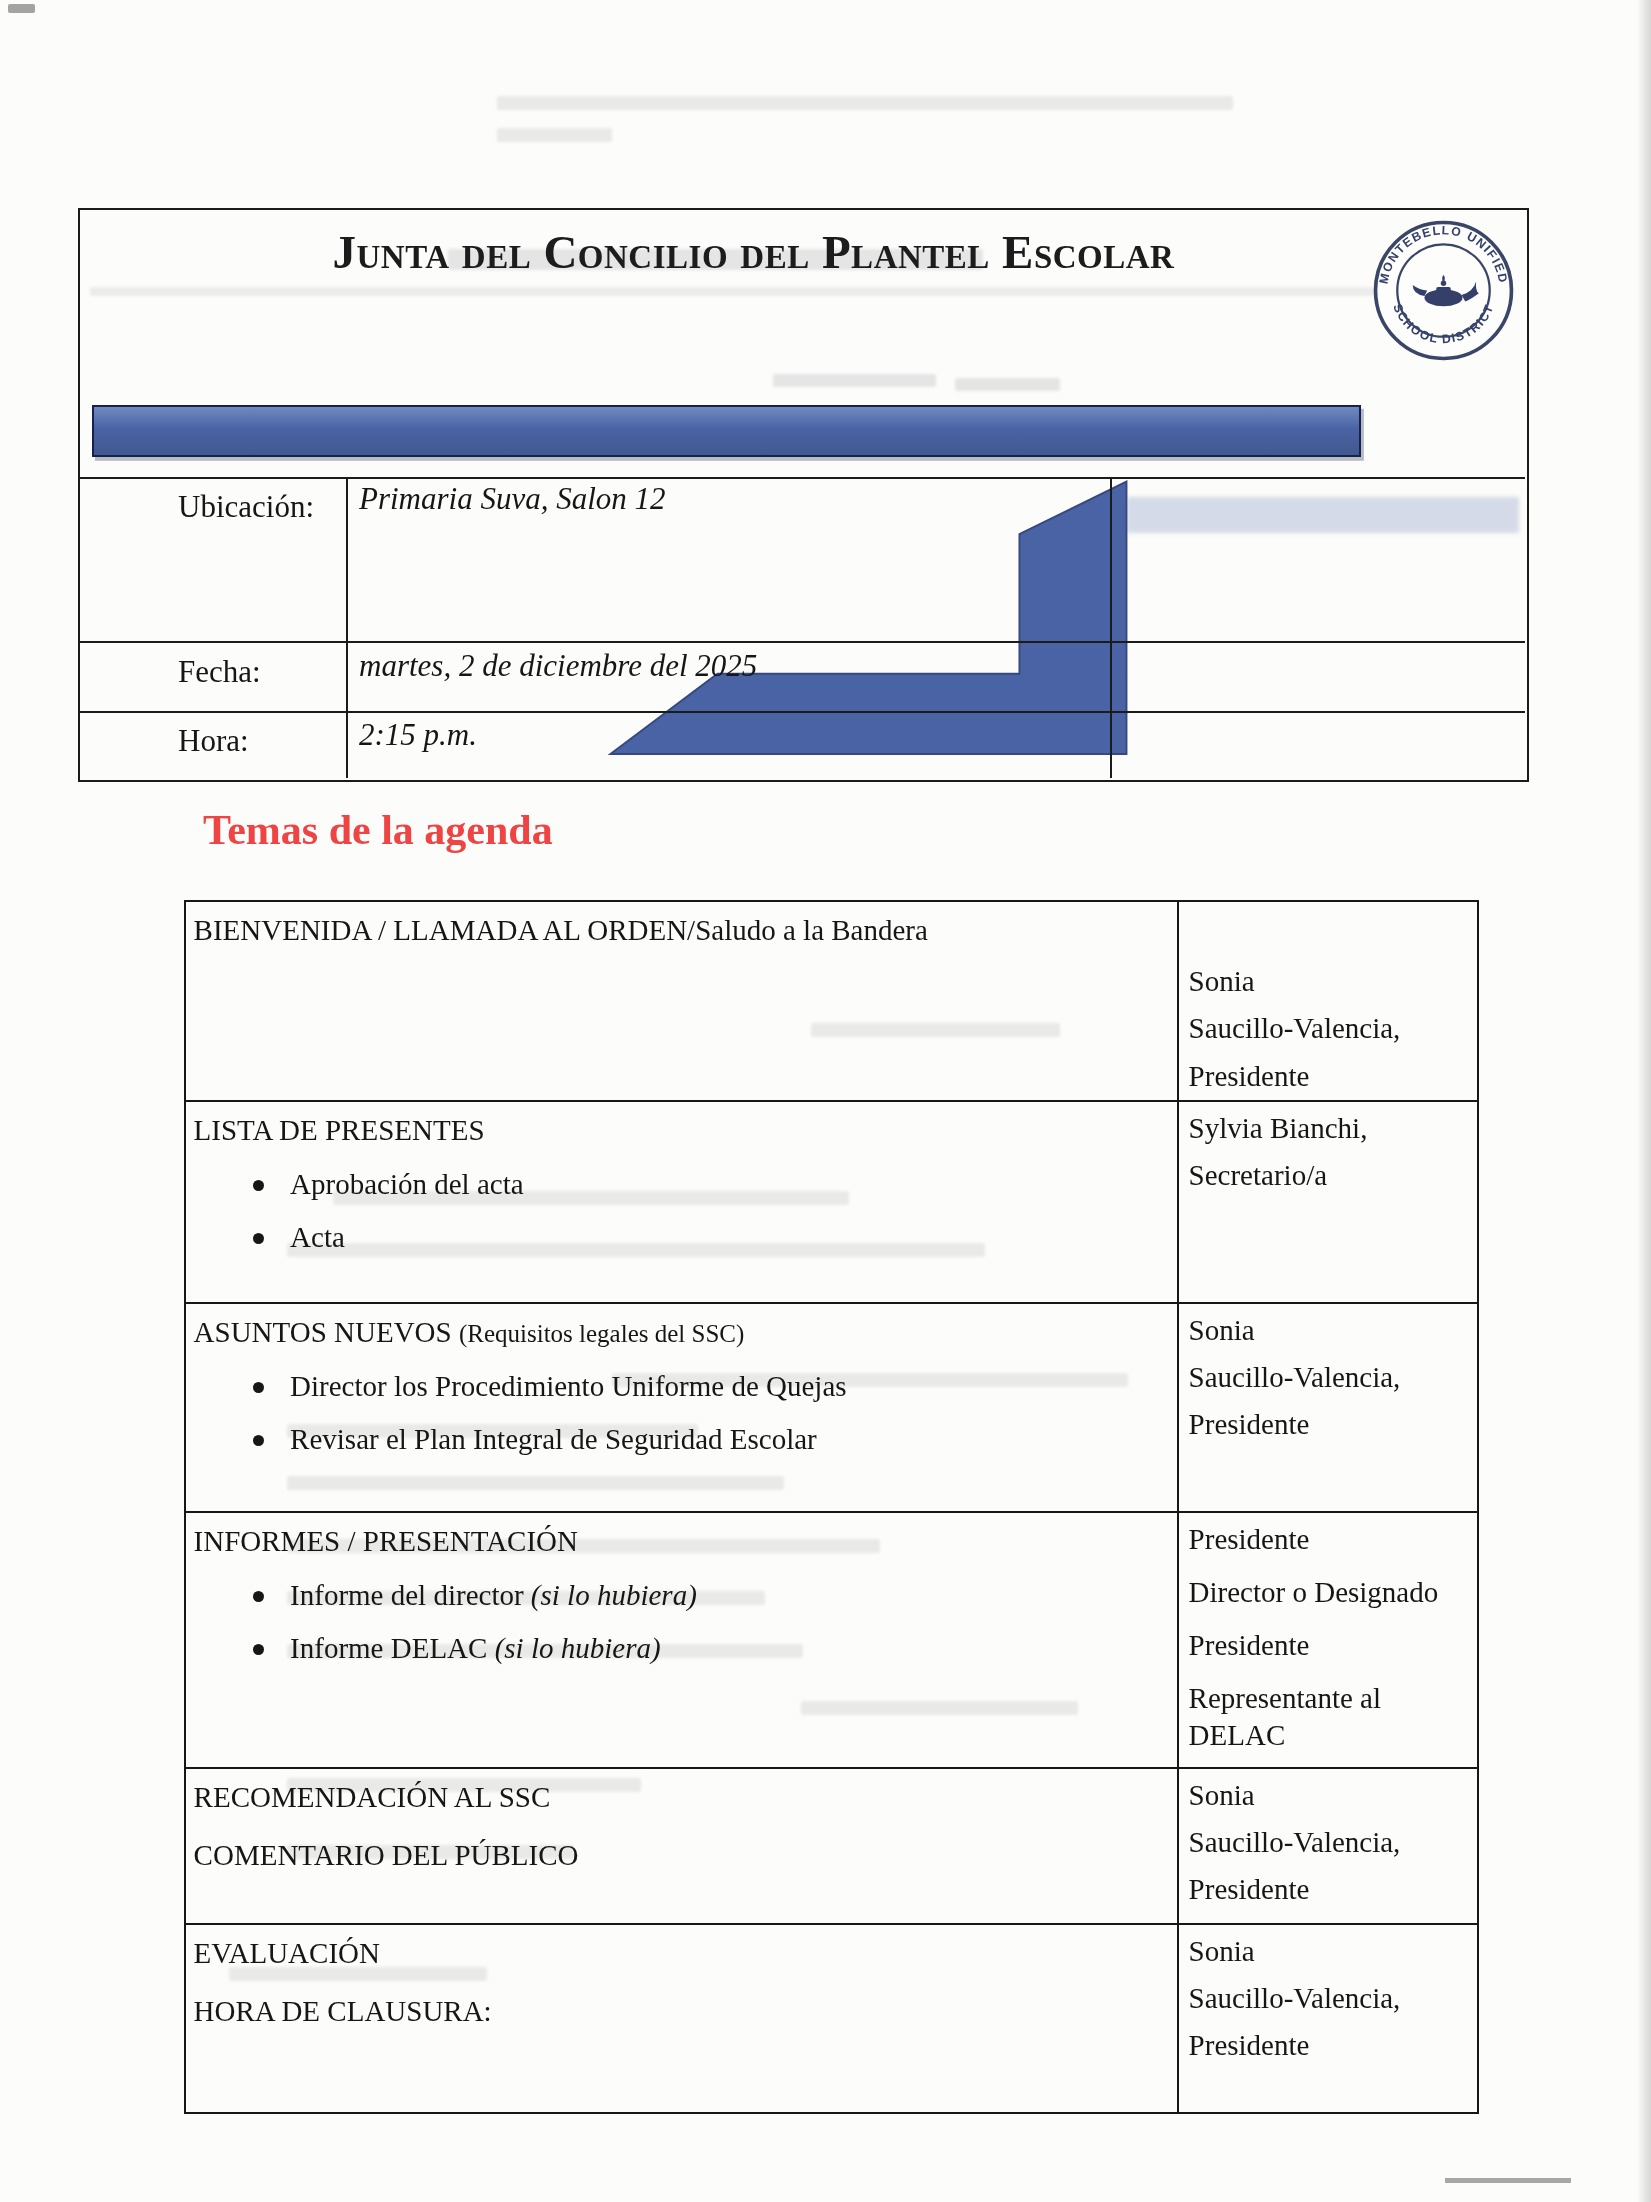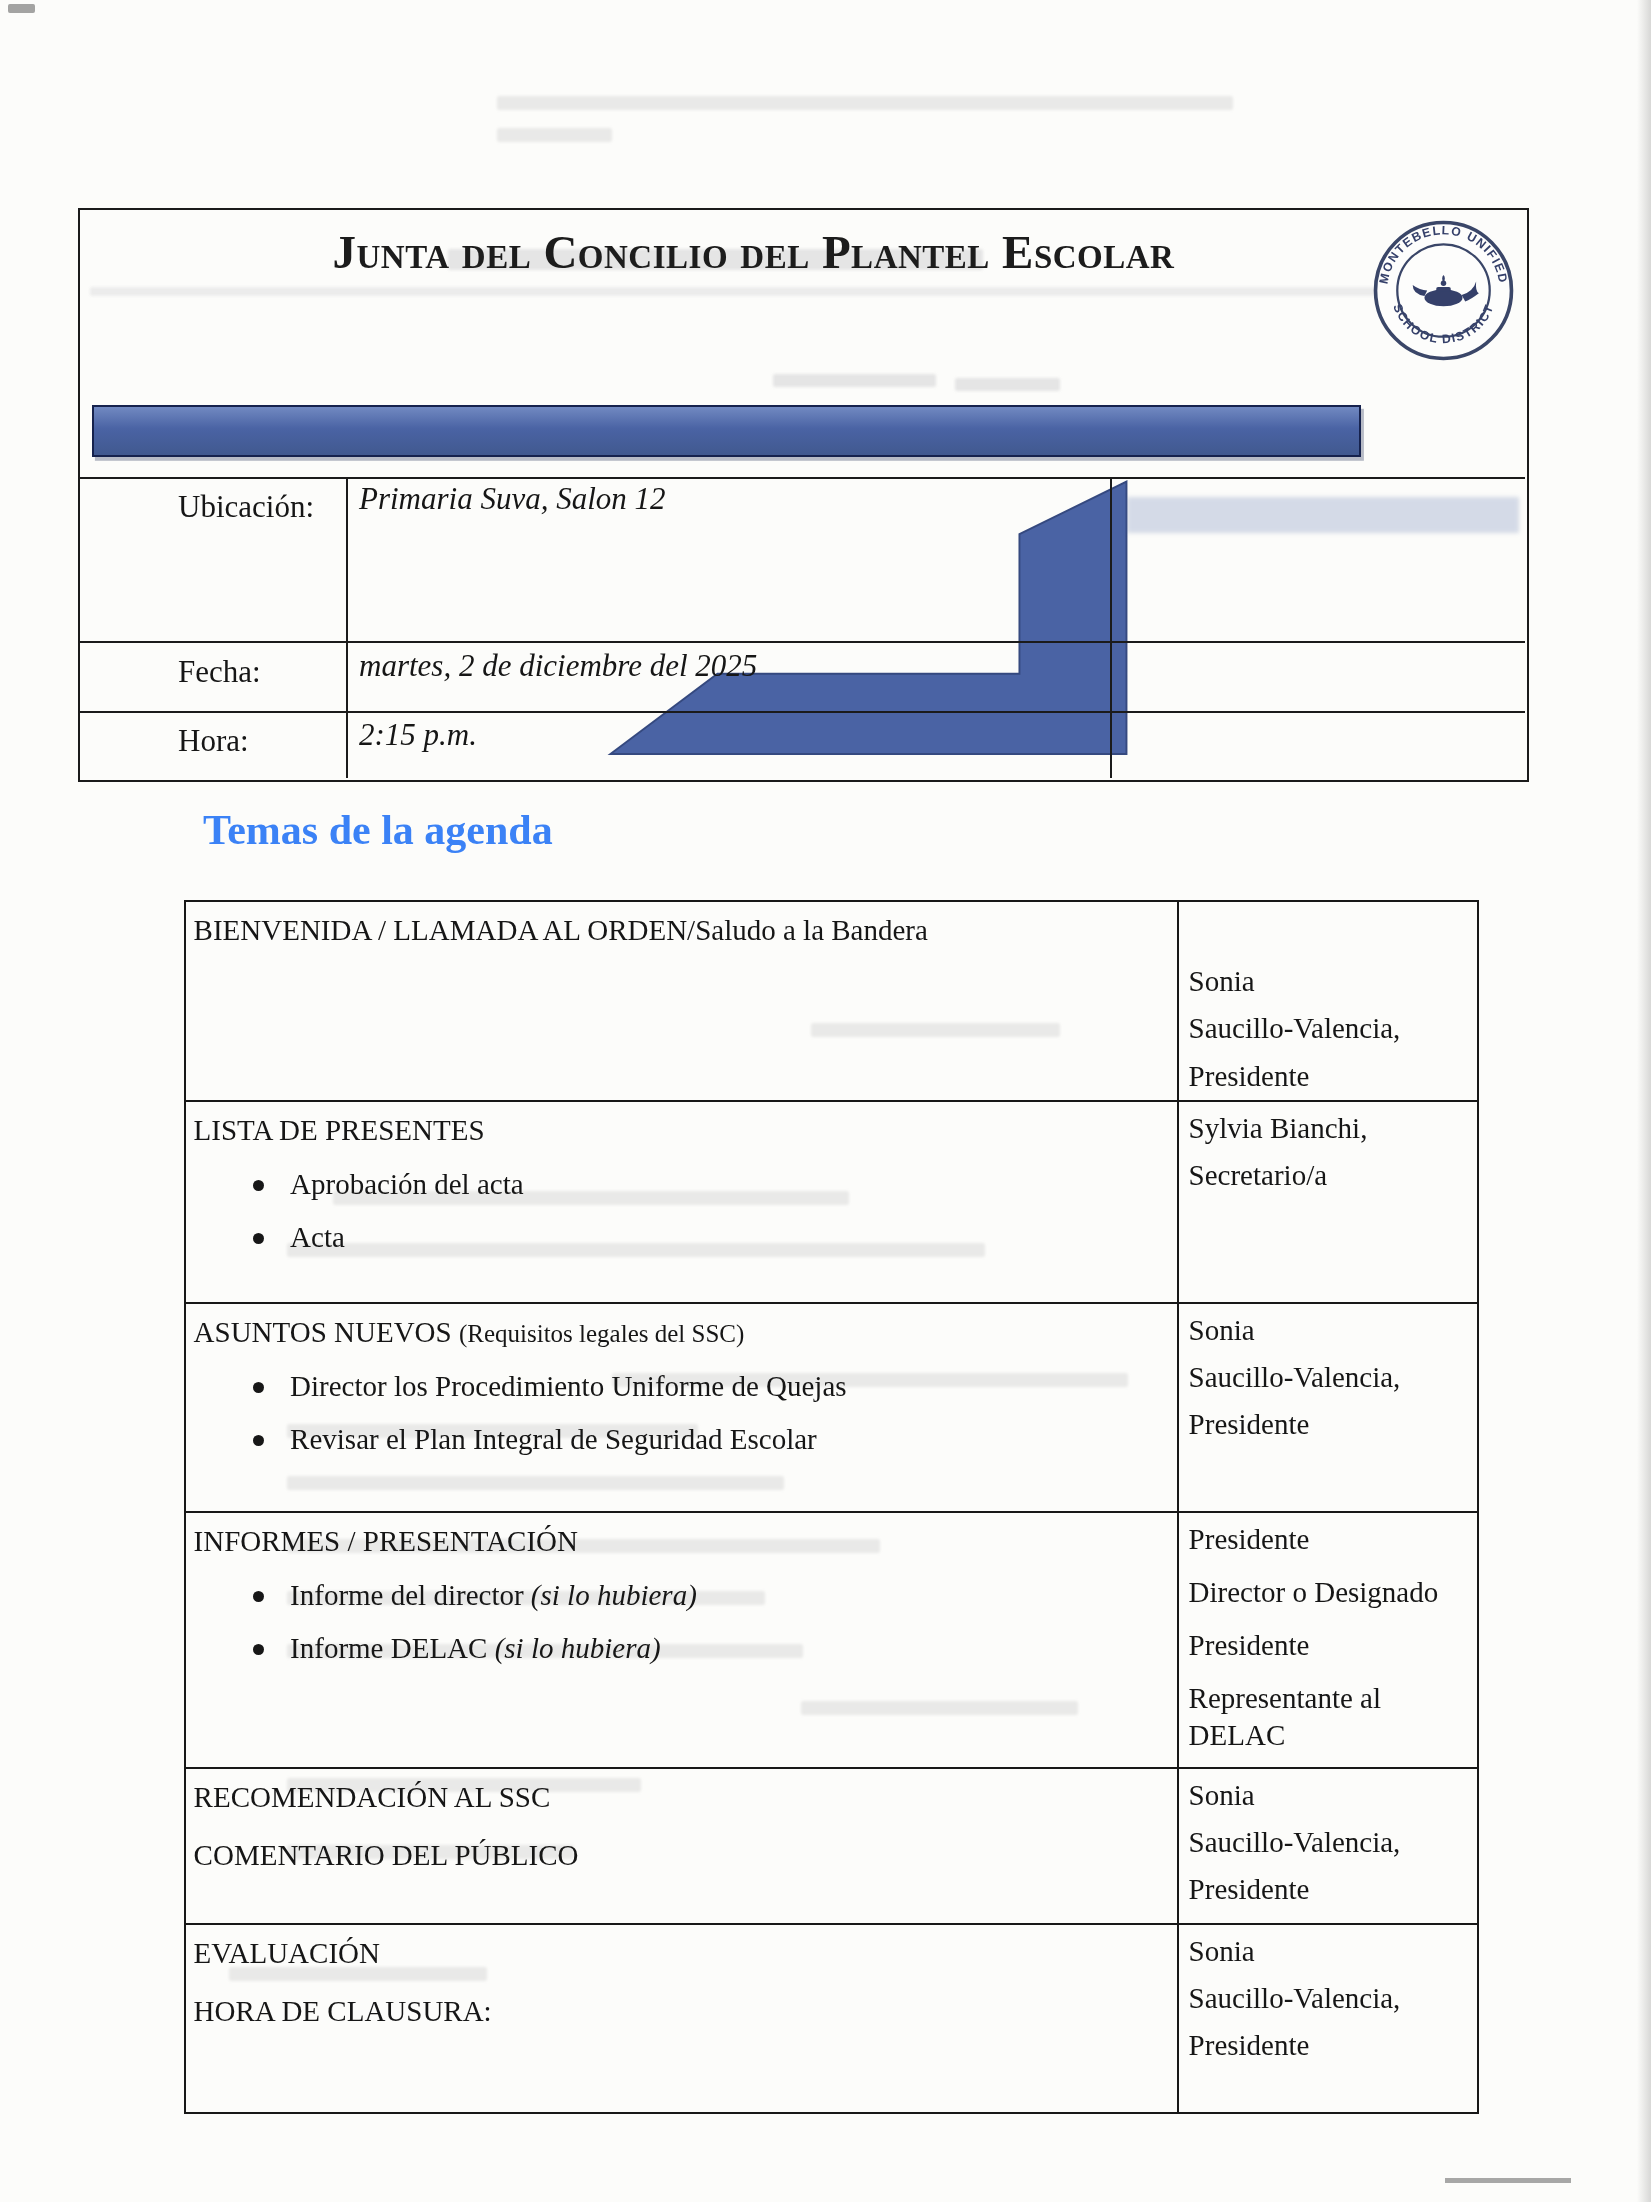--- a/index.html
+++ b/index.html
@@ -37,21 +37,21 @@
   .vl{position:absolute;top:267px;width:1.9px;height:301px;background:#1b1b1b;}
   .vl1{left:266px;} .vl2{left:1030px;}
   .info-label{position:absolute;font-size:31px;}
   .info-value{position:absolute;font-size:31px;font-style:italic;}
   .lab-ubi{left:98px;top:279px;} .val-ubi{left:279px;top:271px;}
   .lab-fec{left:98px;top:444px;} .val-fec{left:279px;top:438px;}
   .lab-hor{left:98px;top:513px;} .val-hor{left:279px;top:507px;}
   .gbox{position:absolute;background:rgba(100,103,112,0.15);filter:blur(1.4px);border-radius:1.9px;}
 
   
-  .agenda-heading{position:absolute;left:203px;top:806px;font-size:42px;font-weight:bold;color:#3b82f6;}
+  .agenda-heading{position:absolute;left:203px;top:806px;font-size:42px;font-weight:bold;color:#ef4444;}
   .agenda-table{
     position:absolute;left:184px;top:900px;width:1295px;
     border:2.9px solid #171717;display:grid;
     grid-template-columns:991px 1fr;
     grid-template-rows:198px 202px 209px 256px 156px 189px;
     font-size:29px;line-height:1.3;
   }
   .cell{overflow:hidden;}
   .cell.bt{border-top:2.9px solid #171717;}
   .topic{padding:9.6px 11.5px 0 7.6px;}

